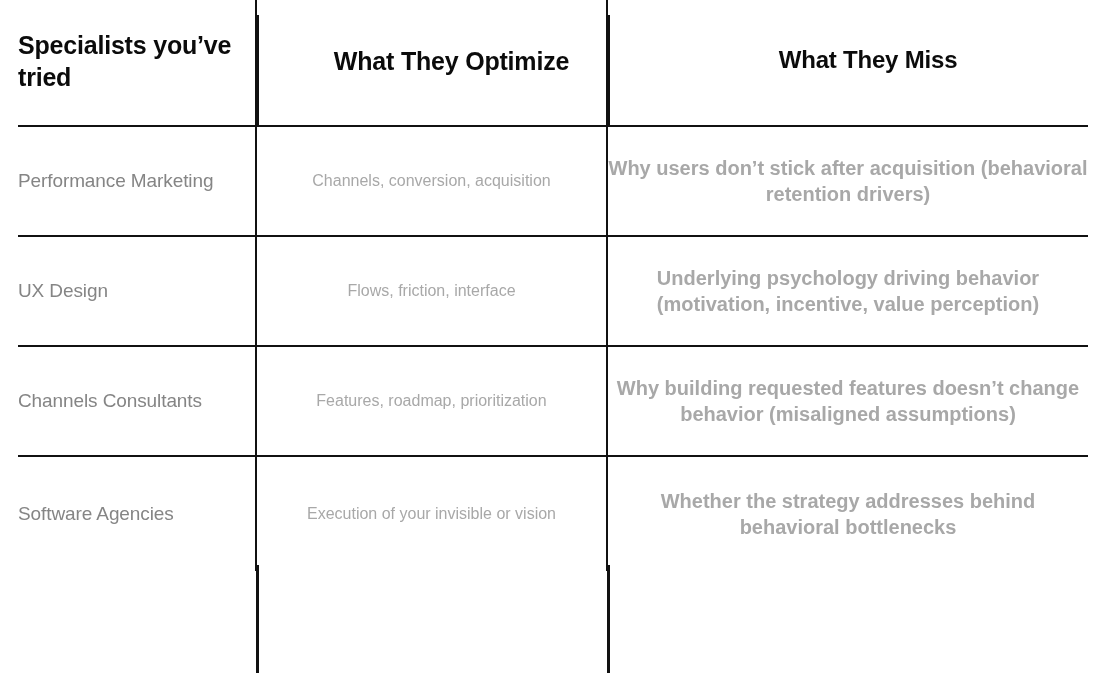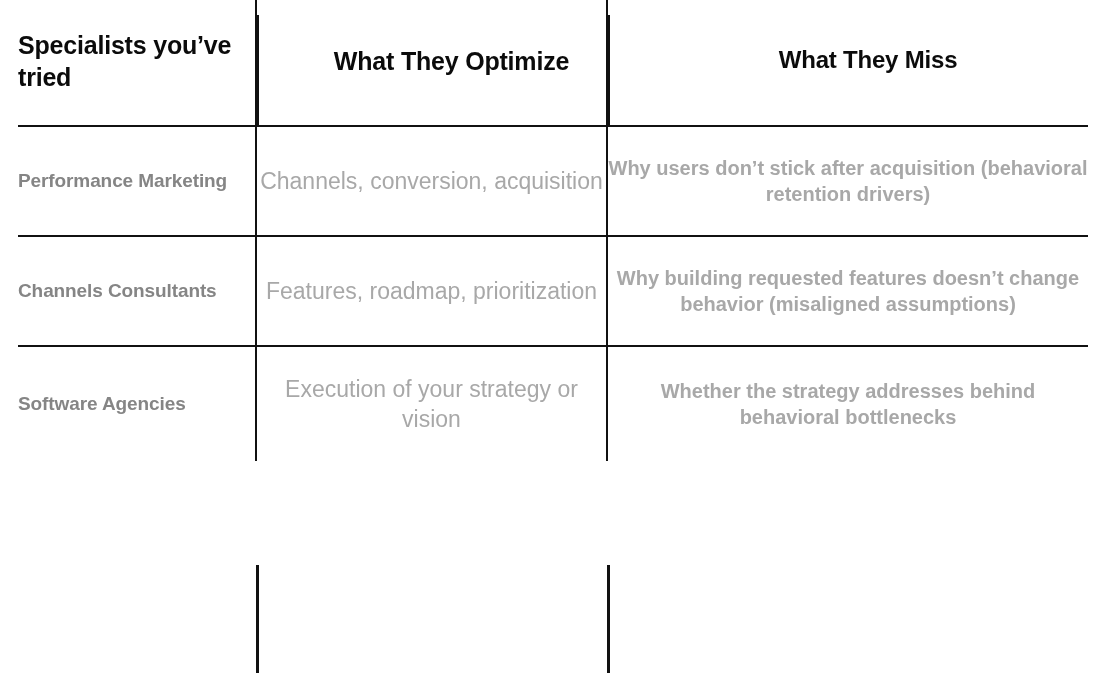--- a/index.html
+++ b/index.html
@@ -85,32 +85,32 @@
     border-left: 2.5px solid #111111;
   }
   .body-row.last-row td {
     border-bottom: none;
   }
 
   .row-h-110 { height: 110px; }
   .row-h-115 { height: 115px; }
 
   .cell-specialist-text {
-    font-weight: bold;
+    font-weight: normal;
     color: #858585;
     font-size: 19px;
     line-height: 1.45;
     text-align: left;
     padding-left: 14px;
     letter-spacing: -0.1px;
   }
 
   .cell-optimize-text {
     color: #a8a8a8;
-    font-size: 23px;
+    font-size: 16px;
     line-height: 1.32;
     text-align: center;
     padding: 0 22px;
     font-weight: normal;
   }
 
   .cell-miss-text {
     color: #a8a8a8;
     font-size: 20px;
     line-height: 1.32;
@@ -156,29 +156,34 @@
     </thead>
 
     <tbody>
 
       <tr class="body-row row-h-110">
         <td class="cell-specialist cell-specialist-text">Performance Marketing</td>
         <td class="cell-optimize cell-optimize-text">Channels, conversion, acquisition</td>
         <td class="cell-miss cell-miss-text">Why users don’t stick after acquisition (behavioral retention drivers)</td>
       </tr>
 
+      <tr class="body-row row-h-110">
+        <td class="cell-specialist cell-specialist-text">UX Design</td>
+        <td class="cell-optimize cell-optimize-text">Flows, friction, interface</td>
+        <td class="cell-miss cell-miss-text">Underlying psychology driving behavior (motivation, incentive, value perception)</td>
+      </tr>
 
       <tr class="body-row row-h-110">
         <td class="cell-specialist cell-specialist-text">Channels Consultants</td>
         <td class="cell-optimize cell-optimize-text">Features, roadmap, prioritization</td>
         <td class="cell-miss cell-miss-text">Why building requested features doesn’t change behavior (misaligned assumptions)</td>
       </tr>
 
 
       <tr class="body-row last-row row-h-115">
         <td class="cell-specialist cell-specialist-text">Software Agencies</td>
-        <td class="cell-optimize cell-optimize-text">Execution of your strategy or vision</td>
+        <td class="cell-optimize cell-optimize-text">Execution of your invisible or vision</td>
         <td class="cell-miss cell-miss-text">Whether the strategy addresses behind behavioral bottlenecks</td>
       </tr>
 
     </tbody>
   </table>
 </div>
 
 </body></html>

